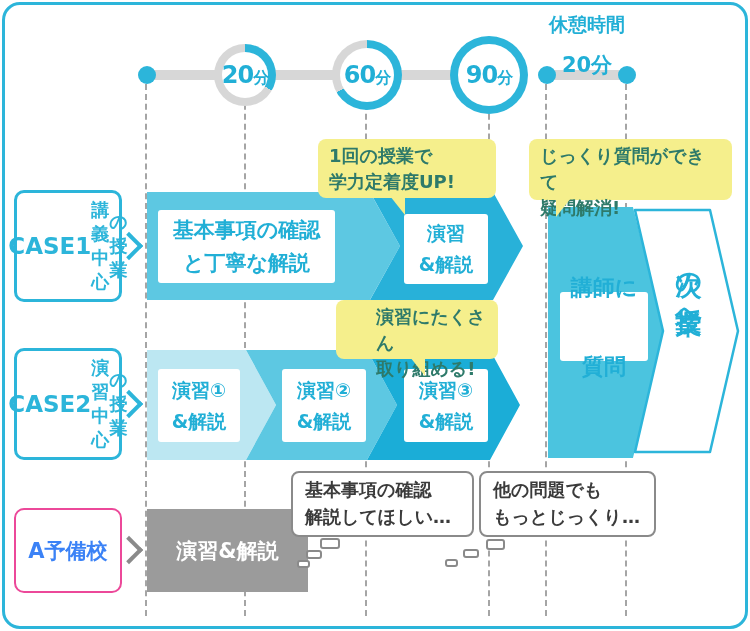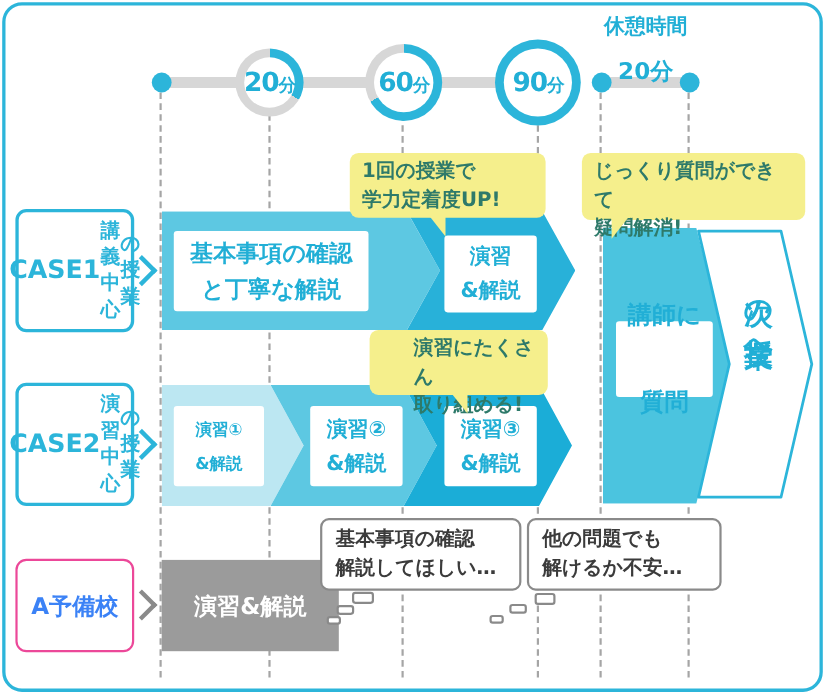--- a/index.html
+++ b/index.html
@@ -52,21 +52,21 @@
   .next-svg { position: absolute; left: 628px; top: 204px; }
   .next-text { position: absolute; left: 673px; top: 252px; height: 160px; width: 34px;
          writing-mode: vertical-rl; text-orientation: upright;
          color: #21afd6; font-weight: bold; font-size: 26px; letter-spacing: 3px; }
 
   .wbox { position: absolute; background: #fff; border-radius: 3px; display: flex;
           flex-direction: column; align-items: center; justify-content: center;
           color: #21afd6; font-weight: bold; text-align: center; }
   .wb1 { left: 158px; top: 210px; width: 177px; height: 73px; font-size: 21px; line-height: 33px; }
   .wb2 { left: 404px; top: 214px; width: 84px; height: 70px; font-size: 19px; line-height: 31px; }
-  .wc1 { left: 158px; top: 369px; width: 82px; height: 73px; font-size: 15px; line-height: 31px; }
+  .wc1 { left: 158px; top: 369px; width: 82px; height: 73px; font-size: 19px; line-height: 31px; }
   .wc2 { left: 282px; top: 369px; width: 84px; height: 73px; font-size: 19px; line-height: 31px; }
   .wc3 { left: 404px; top: 369px; width: 84px; height: 73px; font-size: 19px; line-height: 31px; }
   .wq  { left: 560px; top: 292px; width: 88px; height: 69px; font-size: 22px; line-height: 31px; gap: 48px; }
 
   .label-box { position: absolute; left: 14px; width: 108px; background: #fff; border-radius: 10px;
                display: flex; flex-direction: row; align-items: center; justify-content: center;
                text-align: center; font-weight: bold; }
   .lb-cyan { border: 3px solid #2cb5da; color: #2cb5da; }
   .lb1 { top: 190px; height: 112px; } .lb2 { top: 348px; height: 112px; }
   .lb3 { top: 508px; height: 85px; border: 2px solid #ec4899; color: #3b82f6; }
@@ -212,21 +212,21 @@
     <span>取り組める!</span>
     <i class="tail tail-r"></i>
   </div>
 
   <div class="thought t1">
     <span>基本事項の確認</span>
     <span>解説してほしい…</span>
   </div>
   <div class="thought t2">
     <span>他の問題でも</span>
-    <span>解けるか不安…</span>
+    <span>もっとじっくり…</span>
   </div>
   <div class="puff p1a"></div>
   <div class="puff p1b"></div>
   <div class="puff p1c"></div>
   <div class="puff p2a"></div>
   <div class="puff p2b"></div>
   <div class="puff p2c"></div>
 
   <div class="frame"></div>
 </div>

